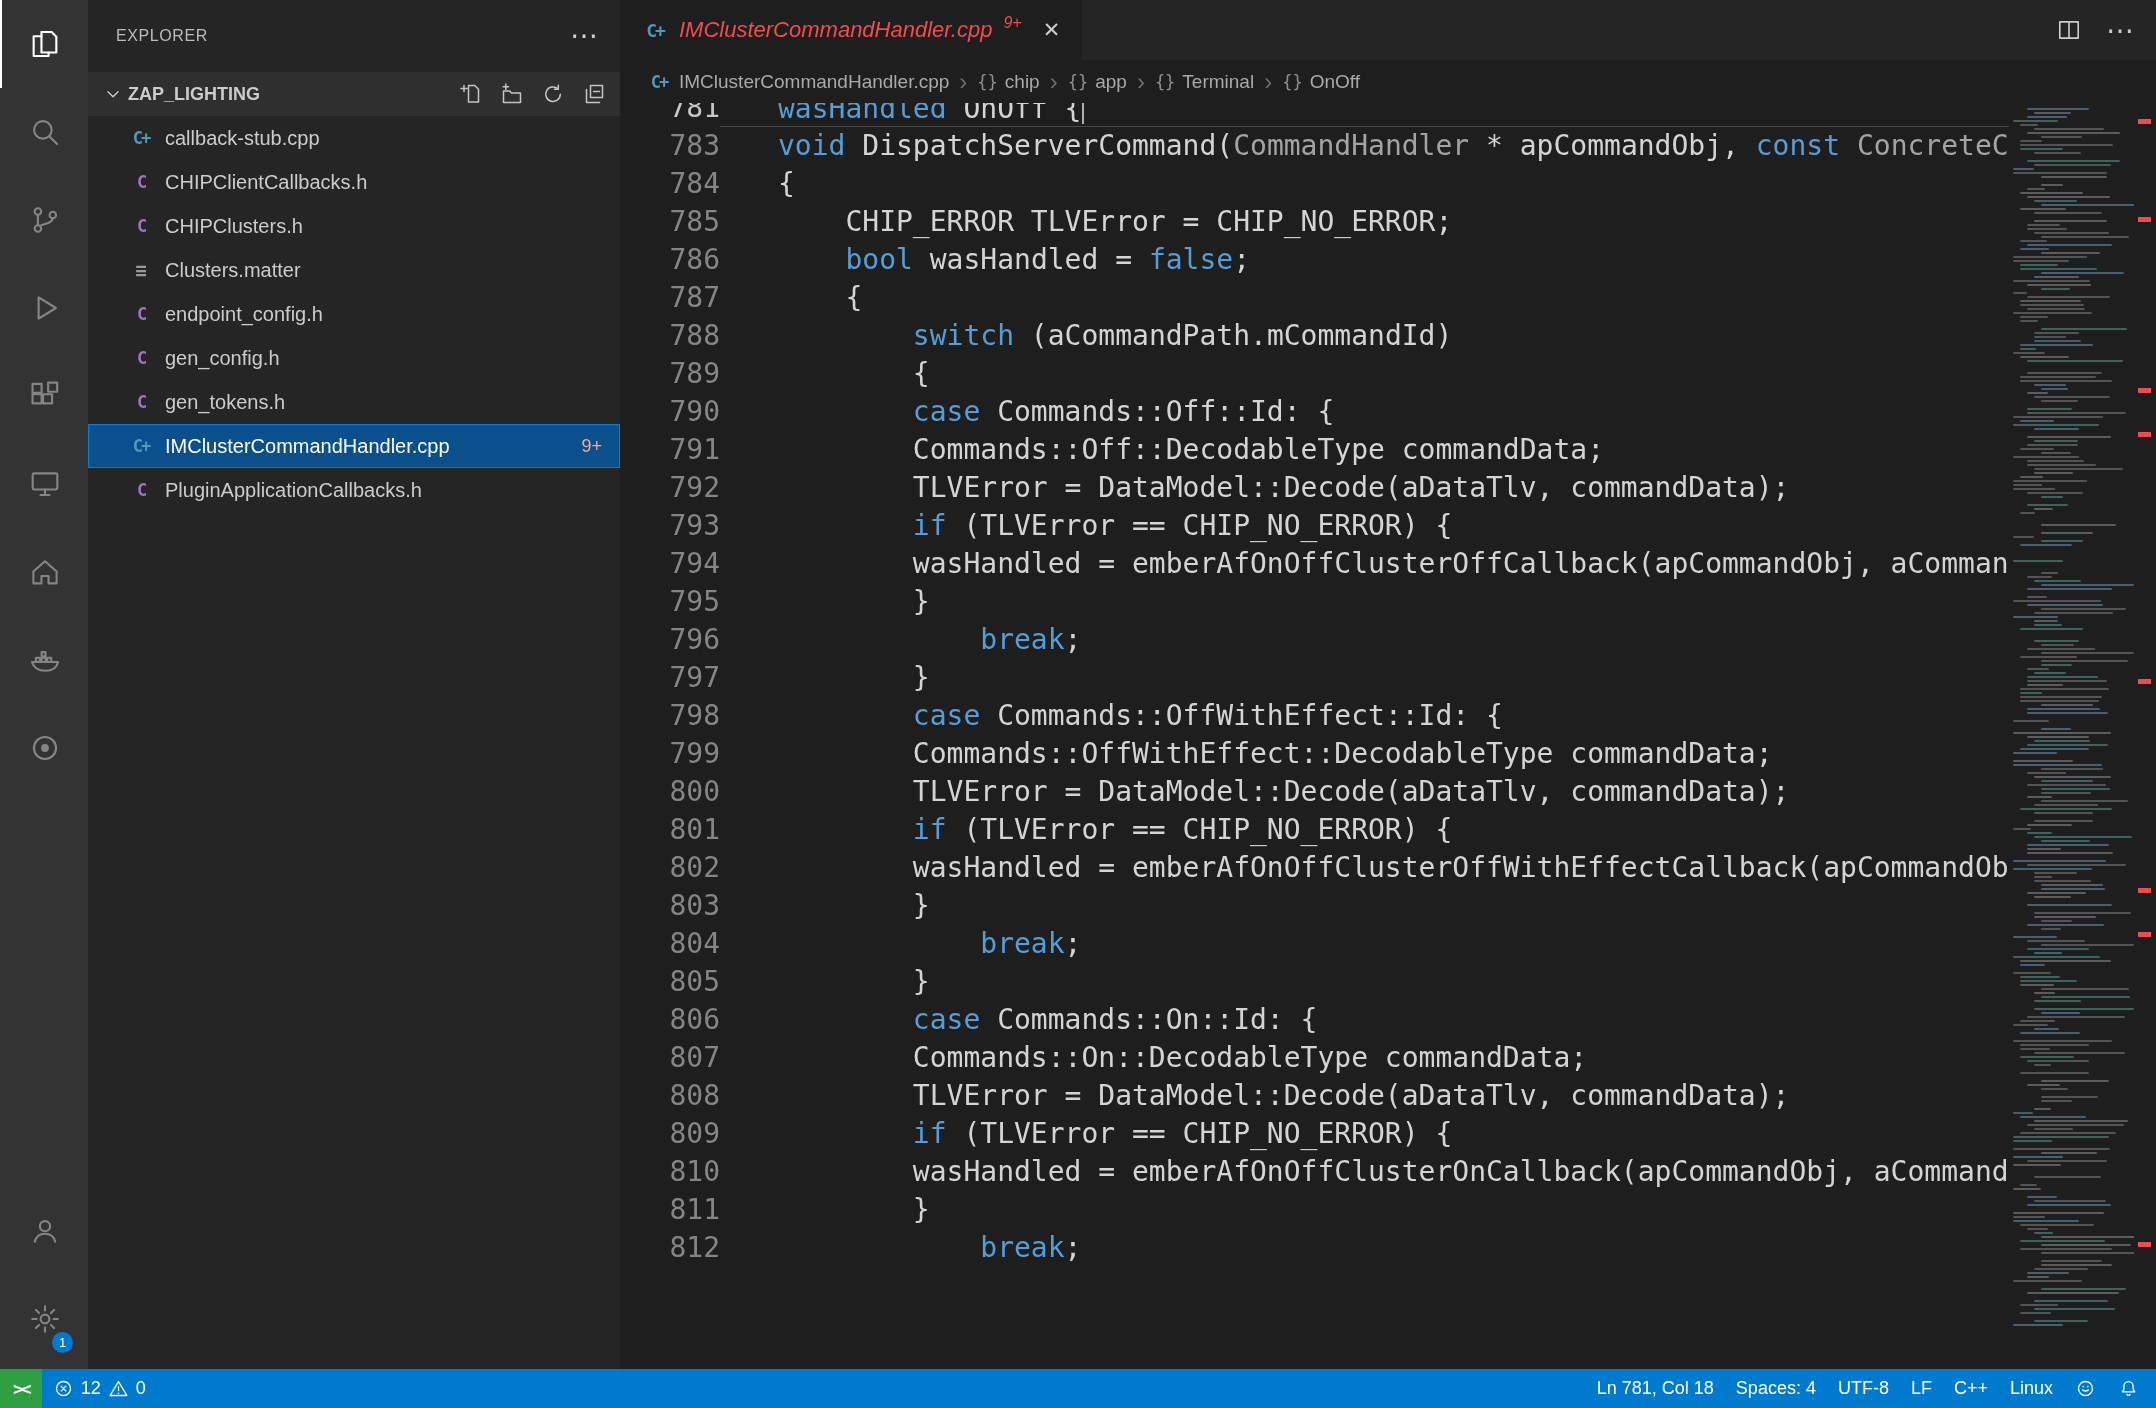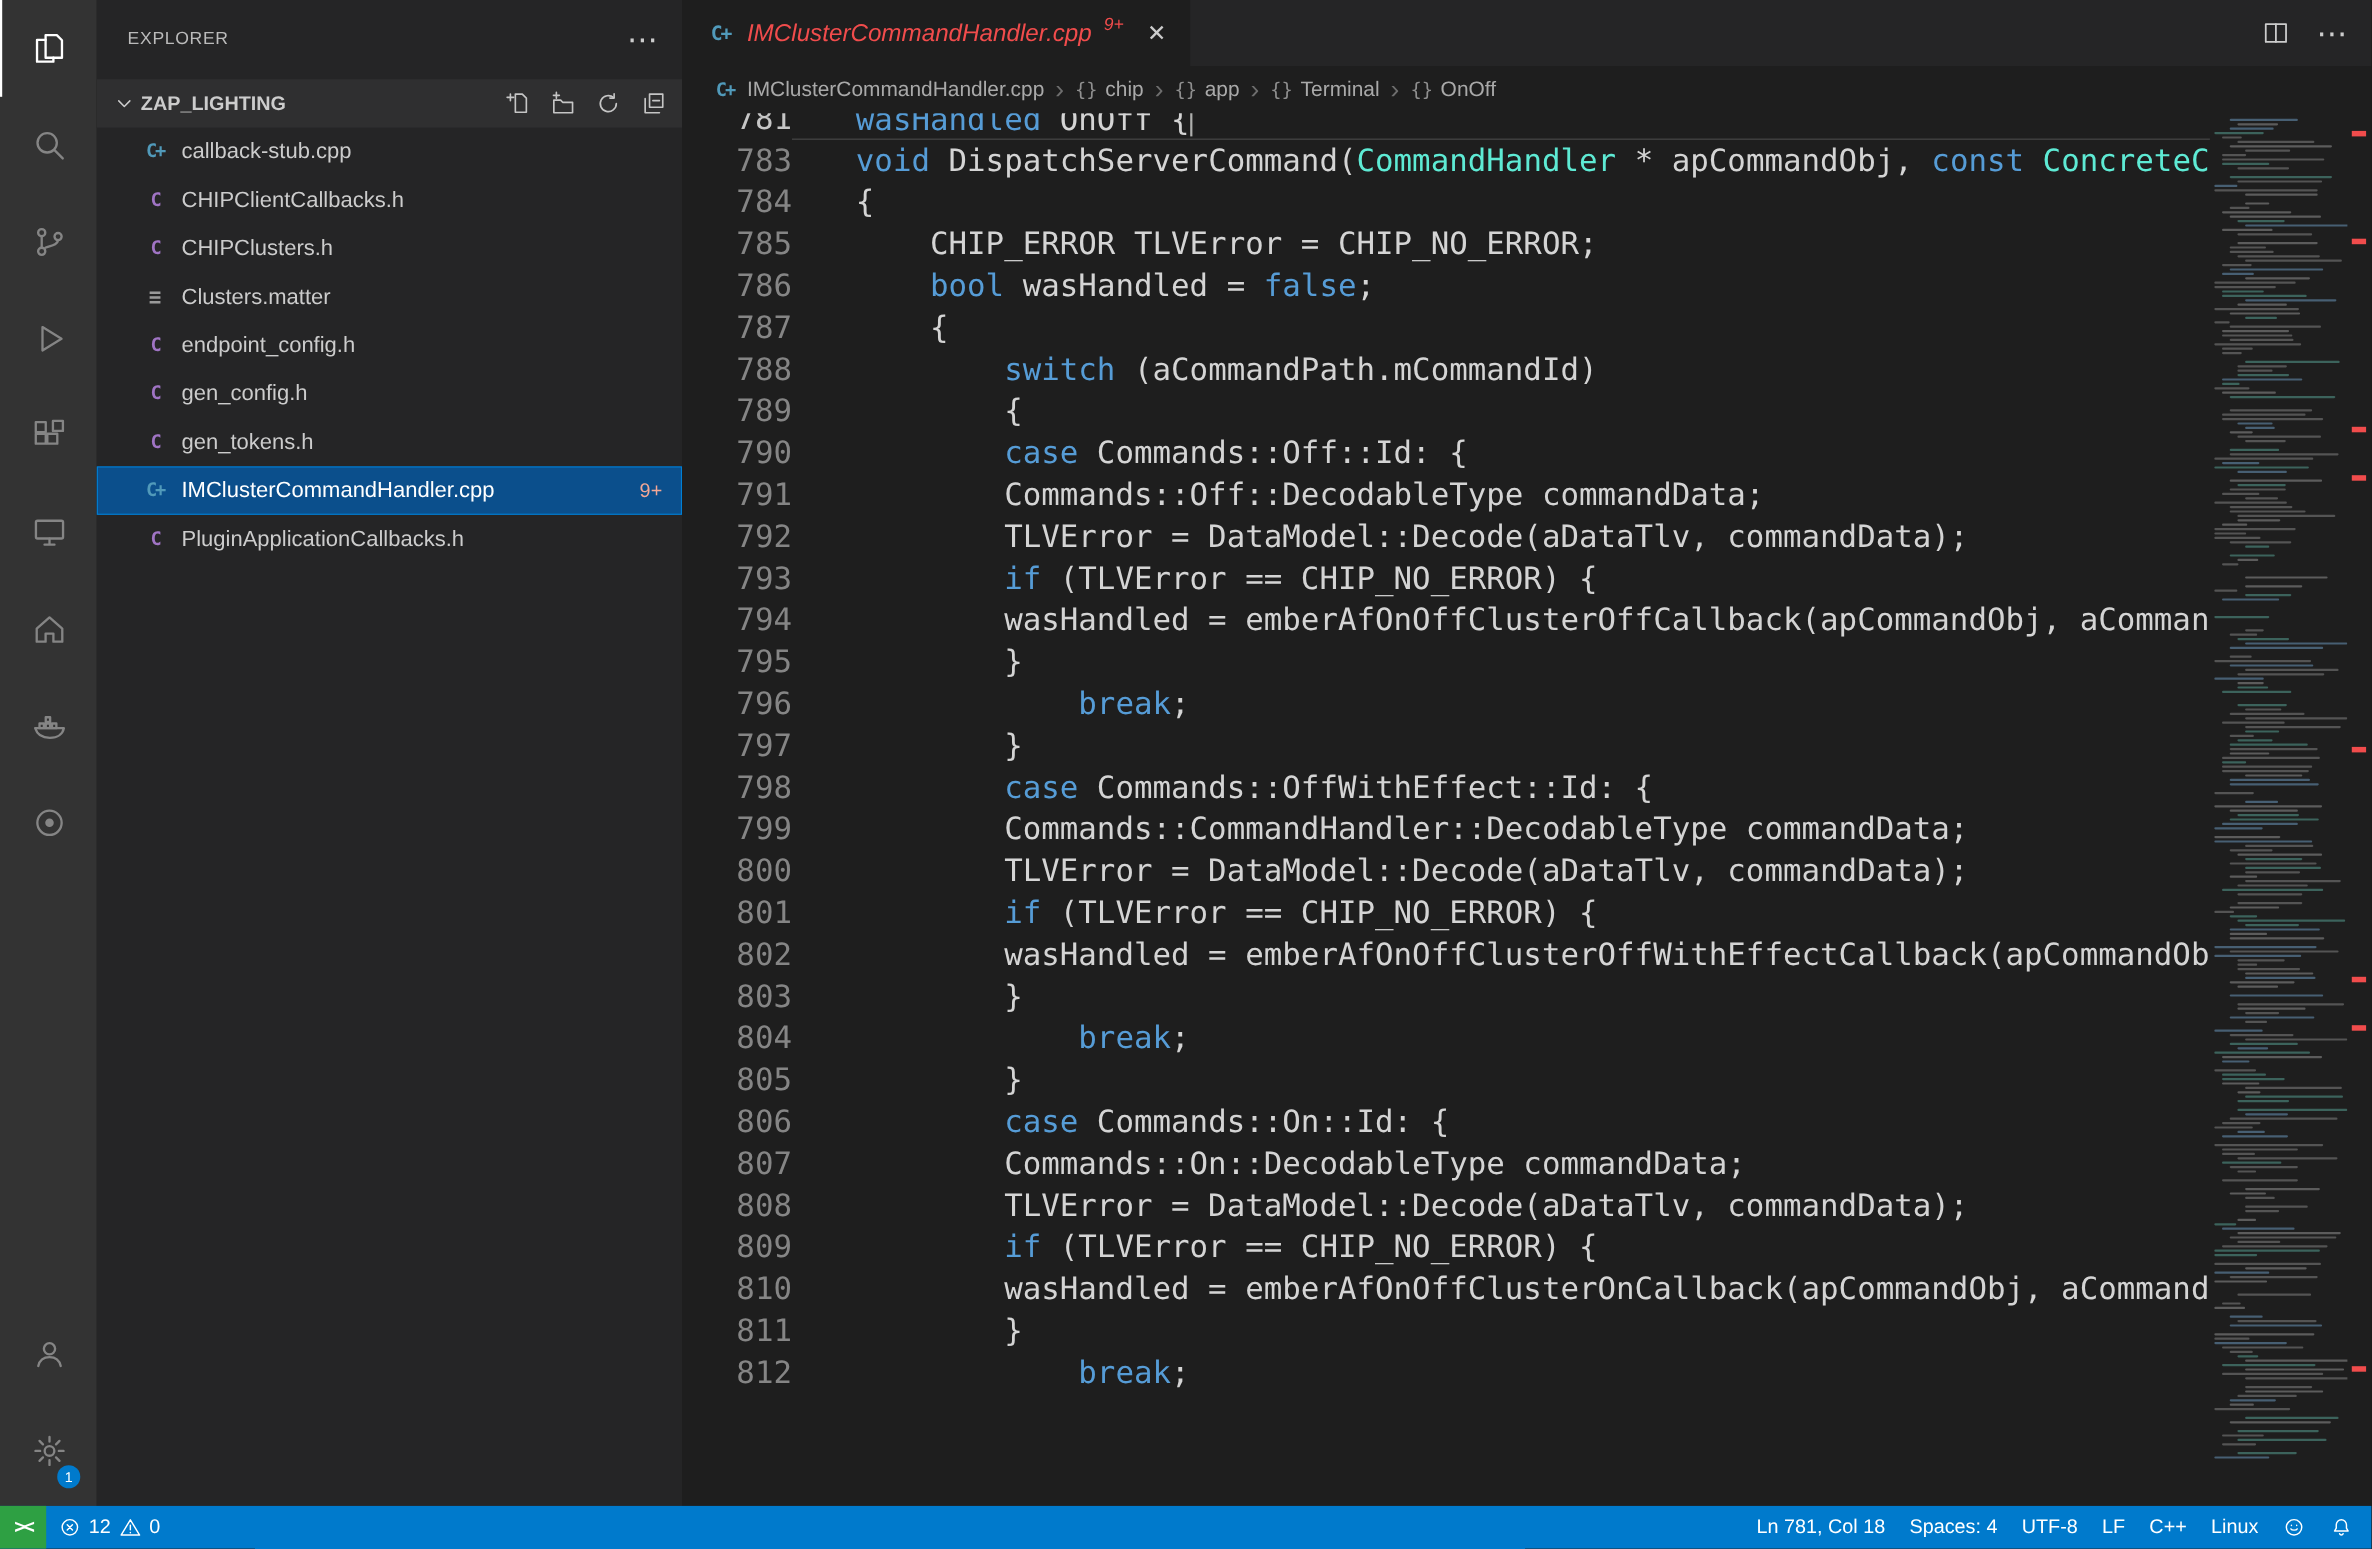--- a/index.html
+++ b/index.html
@@ -66,21 +66,21 @@
 
   .code-wrap { flex:1; position:relative; overflow:hidden; min-height:0; }
   .code-lines { position:absolute; top:-14px; left:0; right:147px; }
   .code-line { height:38px; display:flex; font-family:"DejaVu Sans Mono", monospace; font-size:28px; line-height:38px; }
   .ln { width:100px; flex:none; text-align:right; color:#858585; user-select:none; }
   .lc { flex:1; padding-left:58px; white-space:pre; overflow:hidden; color:#d4d4d4; }
   .code-line.current .ln { color:#c6c6c6; }
   .code-line.current .lc { border-top:1px solid #4a4a4a; border-bottom:1px solid #4a4a4a; }
   .tok-p { color:#d4d4d4; }
   .tok-k { color:#569cd6; }
-  .tok-t { color:#5eead4; }
+  .tok-t { color:#a3a3a3; }
   .caret { display:inline-block; width:2px; height:32px; background:#aeafad; margin-left:1px; vertical-align:-6px; }
 
   .minimap { position:absolute; top:0; right:22px; bottom:0; width:125px; padding-top:5px; overflow:hidden; }
   .mm-row { height:2px; margin-bottom:2px; border-radius:1px; }
   .overview-ruler { position:absolute; top:0; right:0; bottom:0; width:22px; }
   .ruler-mark { position:absolute; left:4px; width:13px; height:5px; background:#f14c4c; }
 
   
   .statusbar { height:39px; flex:none; background:#007acc; color:#ffffff; display:flex; align-items:center; font-size:18px; }
   .sb-item { height:100%; display:flex; align-items:center; gap:7px; padding:0 11px; cursor:pointer; white-space:nowrap; }
@@ -385,21 +385,21 @@
             <div class="code-line">
               <span class="ln">797</span>
               <span class="lc"><span class="tok-p">        }</span></span>
             </div>
             <div class="code-line">
               <span class="ln">798</span>
               <span class="lc"><span class="tok-p">        </span><span class="tok-k">case</span><span class="tok-p"> Commands::OffWithEffect::Id: {</span></span>
             </div>
             <div class="code-line">
               <span class="ln">799</span>
-              <span class="lc"><span class="tok-p">        Commands::CommandHandler::DecodableType commandData;</span></span>
+              <span class="lc"><span class="tok-p">        Commands::OffWithEffect::DecodableType commandData;</span></span>
             </div>
             <div class="code-line">
               <span class="ln">800</span>
               <span class="lc"><span class="tok-p">        TLVError = DataModel::Decode(aDataTlv, commandData);</span></span>
             </div>
             <div class="code-line">
               <span class="ln">801</span>
               <span class="lc"><span class="tok-p">        </span><span class="tok-k">if</span><span class="tok-p"> (TLVError == CHIP_NO_ERROR) {</span></span>
             </div>
             <div class="code-line">

